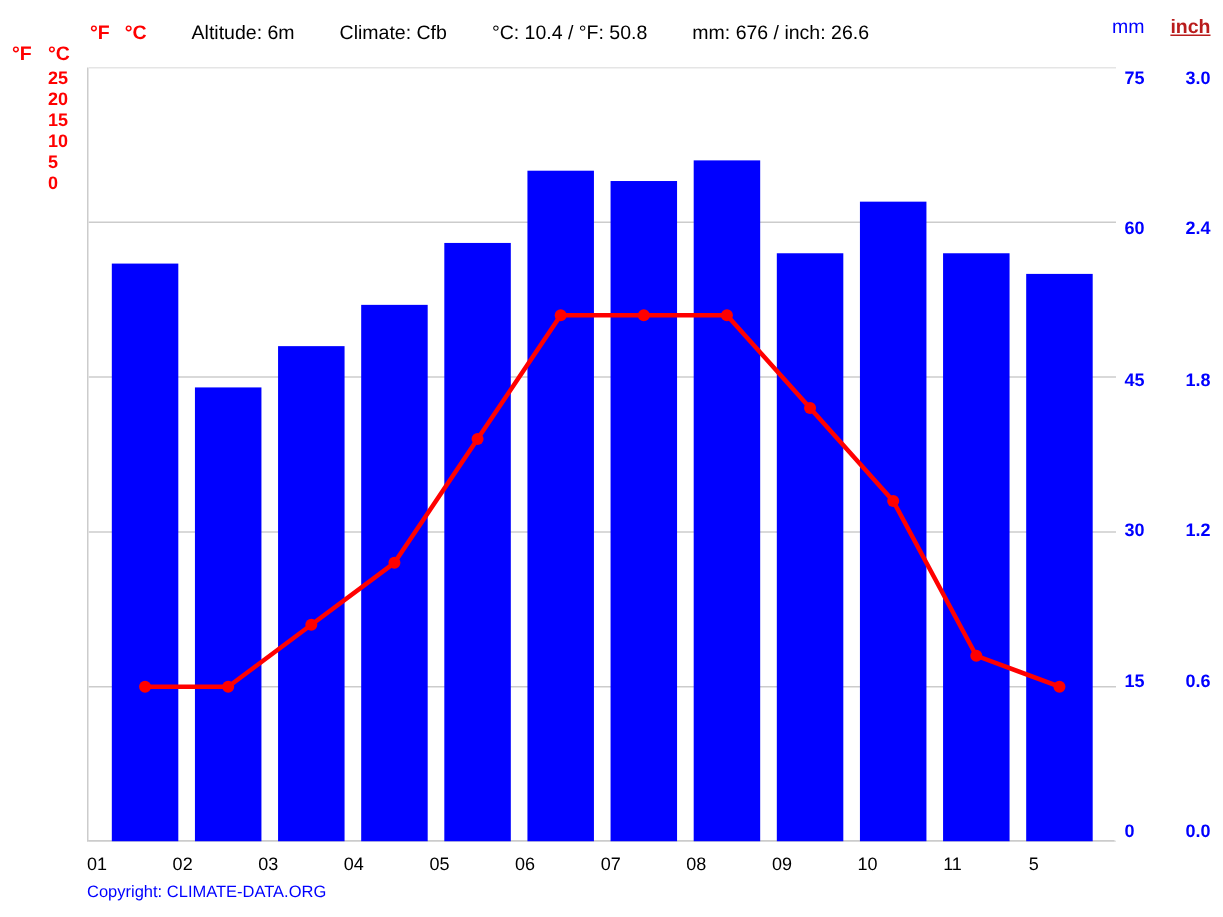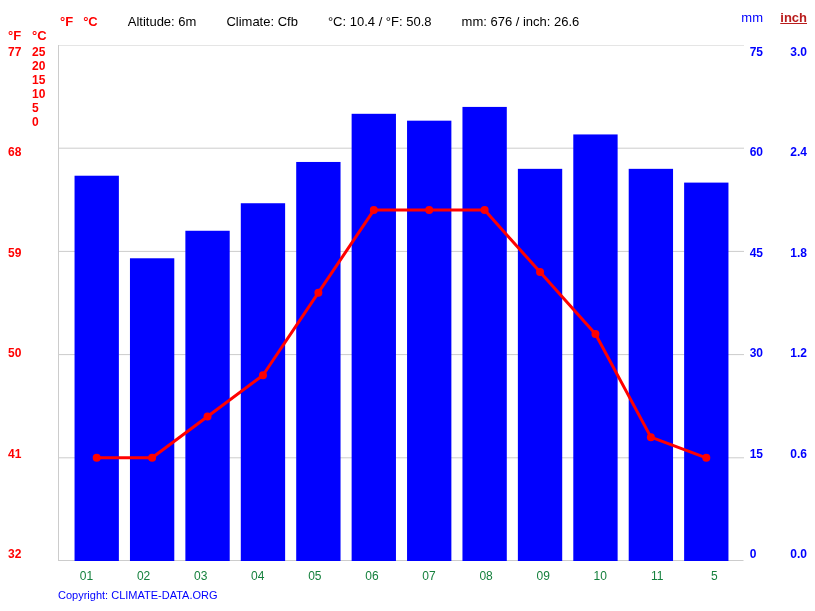--- a/index.html
+++ b/index.html
@@ -100,23 +100,23 @@
     }
     .month-labels {
       position: absolute;
       left: 58px;
       right: 72px;
       bottom: 28px;
       display: flex;
     }
     .month-label {
       flex: 1;
-      text-align: center;
-      font-size: 12px;
-      color: #15803d;
+      text-align: left;
+      font-size: 12px;
+      color: #000000;
     }
     .copyright {
       position: absolute;
       bottom: 10px;
       left: 58px;
       font-size: 11px;
       color: blue;
     }
     .svg-overlay {
       position: absolute;
@@ -153,28 +153,20 @@
     <span>°C: 10.4 / °F: 50.8</span>
     <span>mm: 676 / inch: 26.6</span>
   </div>
 
   <div class="axis-label-header">mm</div>
   <div class="axis-label-header-inch">inch</div>
 
   <div class="left-axis-f-label">°F</div>
   <div class="left-axis-c-label">°C</div>
 
-  <div class="axes-labels-left-f">
-    <span>77</span>
-    <span>68</span>
-    <span>59</span>
-    <span>50</span>
-    <span>41</span>
-    <span>32</span>
-  </div>
 
   <div class="axes-labels-left-c">
     <span>25</span>
     <span>20</span>
     <span>15</span>
     <span>10</span>
     <span>5</span>
     <span>0</span>
   </div>
 

